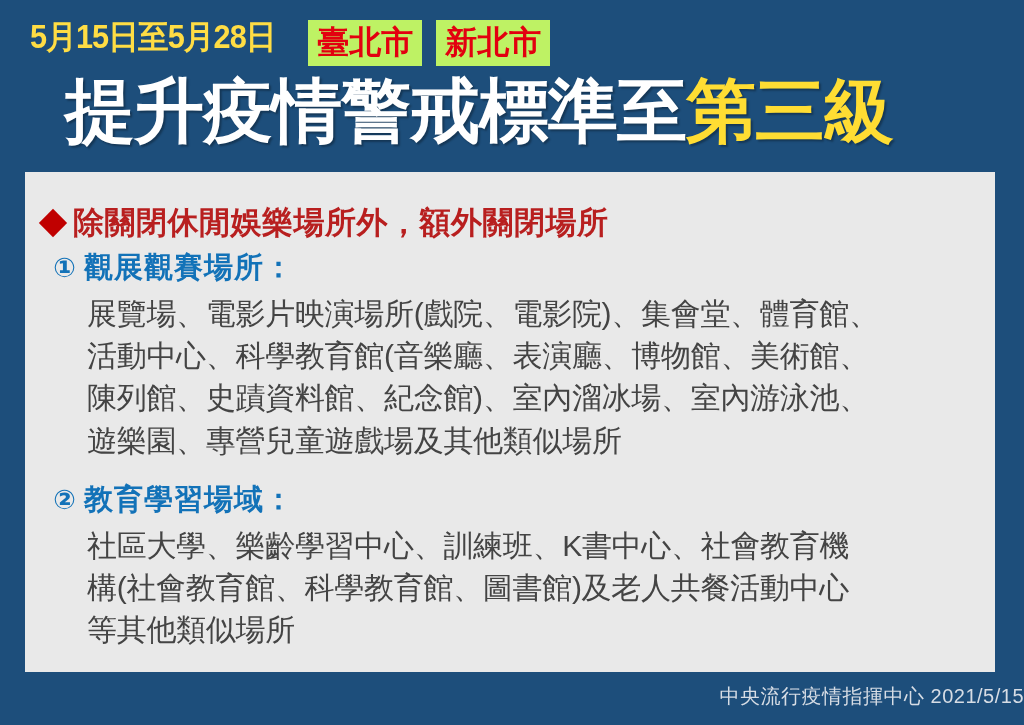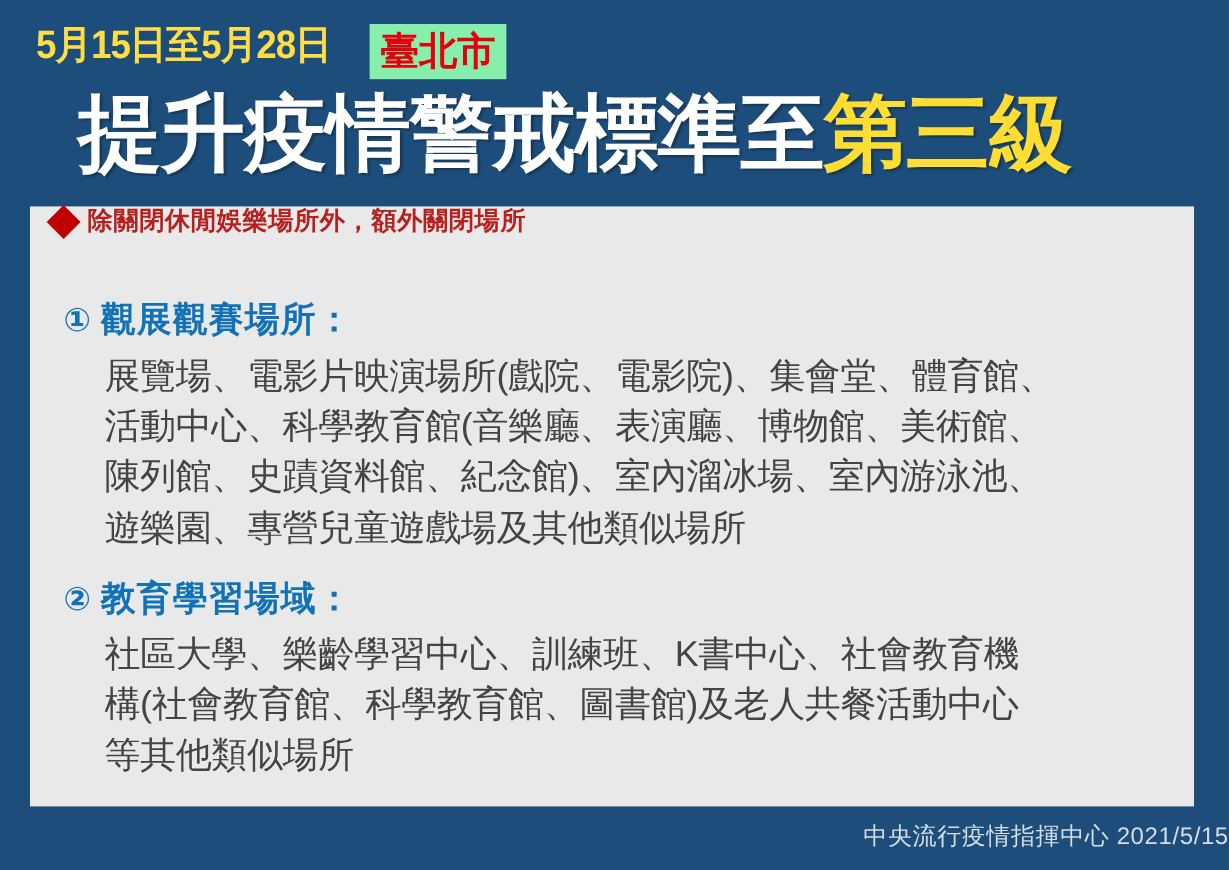--- a/index.html
+++ b/index.html
@@ -37,21 +37,21 @@
     color: #ffdd44;
     font-size: 33px;
     font-weight: 700;
     letter-spacing: -1px;
     line-height: 1;
     white-space: nowrap;
     transform: scaleX(0.93);
     transform-origin: left center;
   }
   .city-badge {
-    background: #86efac;
+    background: #bef264;
     color: #e3000f;
     font-size: 32px;
     font-weight: 700;
     line-height: 1;
     padding: 6px 9px 8px 9px;
     white-space: nowrap;
     letter-spacing: 0px;
   }
 
   .main-title {
@@ -74,23 +74,23 @@
     left: 25px;
     top: 172px;
     width: 970px;
     height: 500px;
     background: #e9e9e9;
   }
 
   .panel-heading {
     position: absolute;
     left: 16px;
-    top: 0;
+    top: 32px;
     color: #b81f1f;
-    font-size: 21px;
+    font-size: 31px;
     font-weight: 700;
     line-height: 1.2;
     white-space: nowrap;
     display: flex;
     align-items: center;
     letter-spacing: 0.5px;
     justify-content: center;
   }
   .diamond {
     display: inline-block;
@@ -153,20 +153,21 @@
   }
 </style>
 </head>
 <body>
 
 <div id="poster">
 
   <div class="header-row">
     <div class="date-range">5月15日至5月28日</div>
     <div class="city-badge">臺北市</div>
+    <div class="city-badge">新北市</div>
   </div>
 
   <div class="main-title">
     <span class="title-white">提升疫情警戒標準至</span><span class="title-yellow">第三級</span>
   </div>
 
   <div class="panel">
 
     <div class="panel-heading">
       <span class="diamond"></span>

